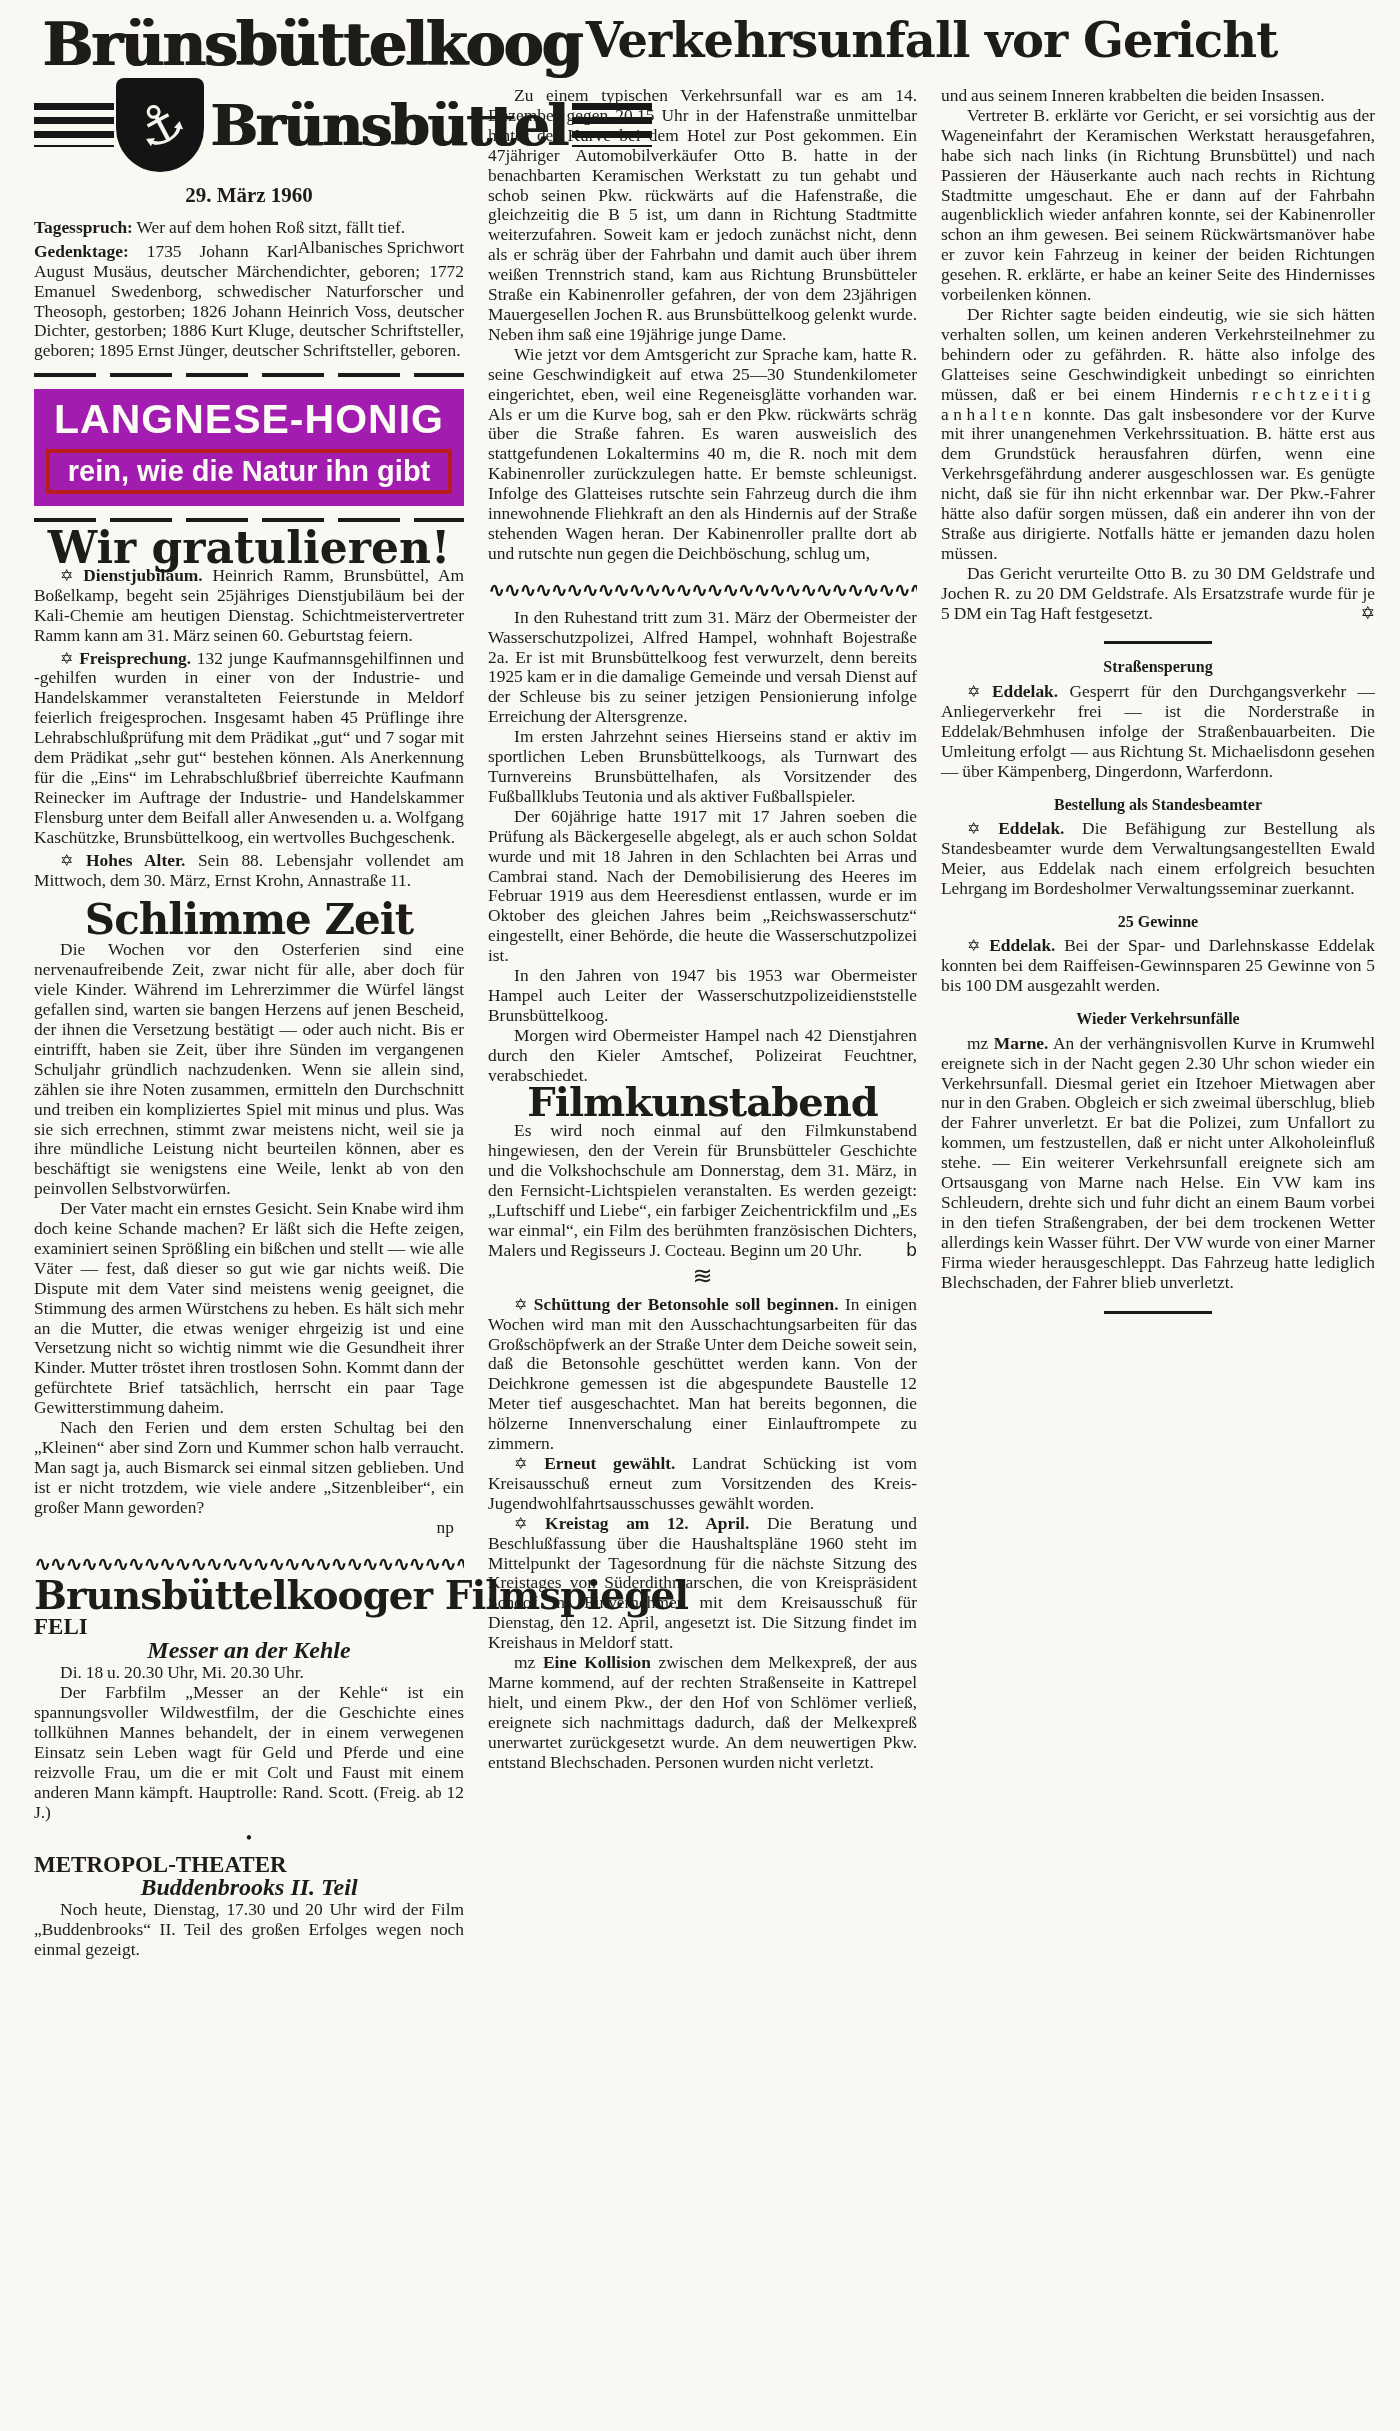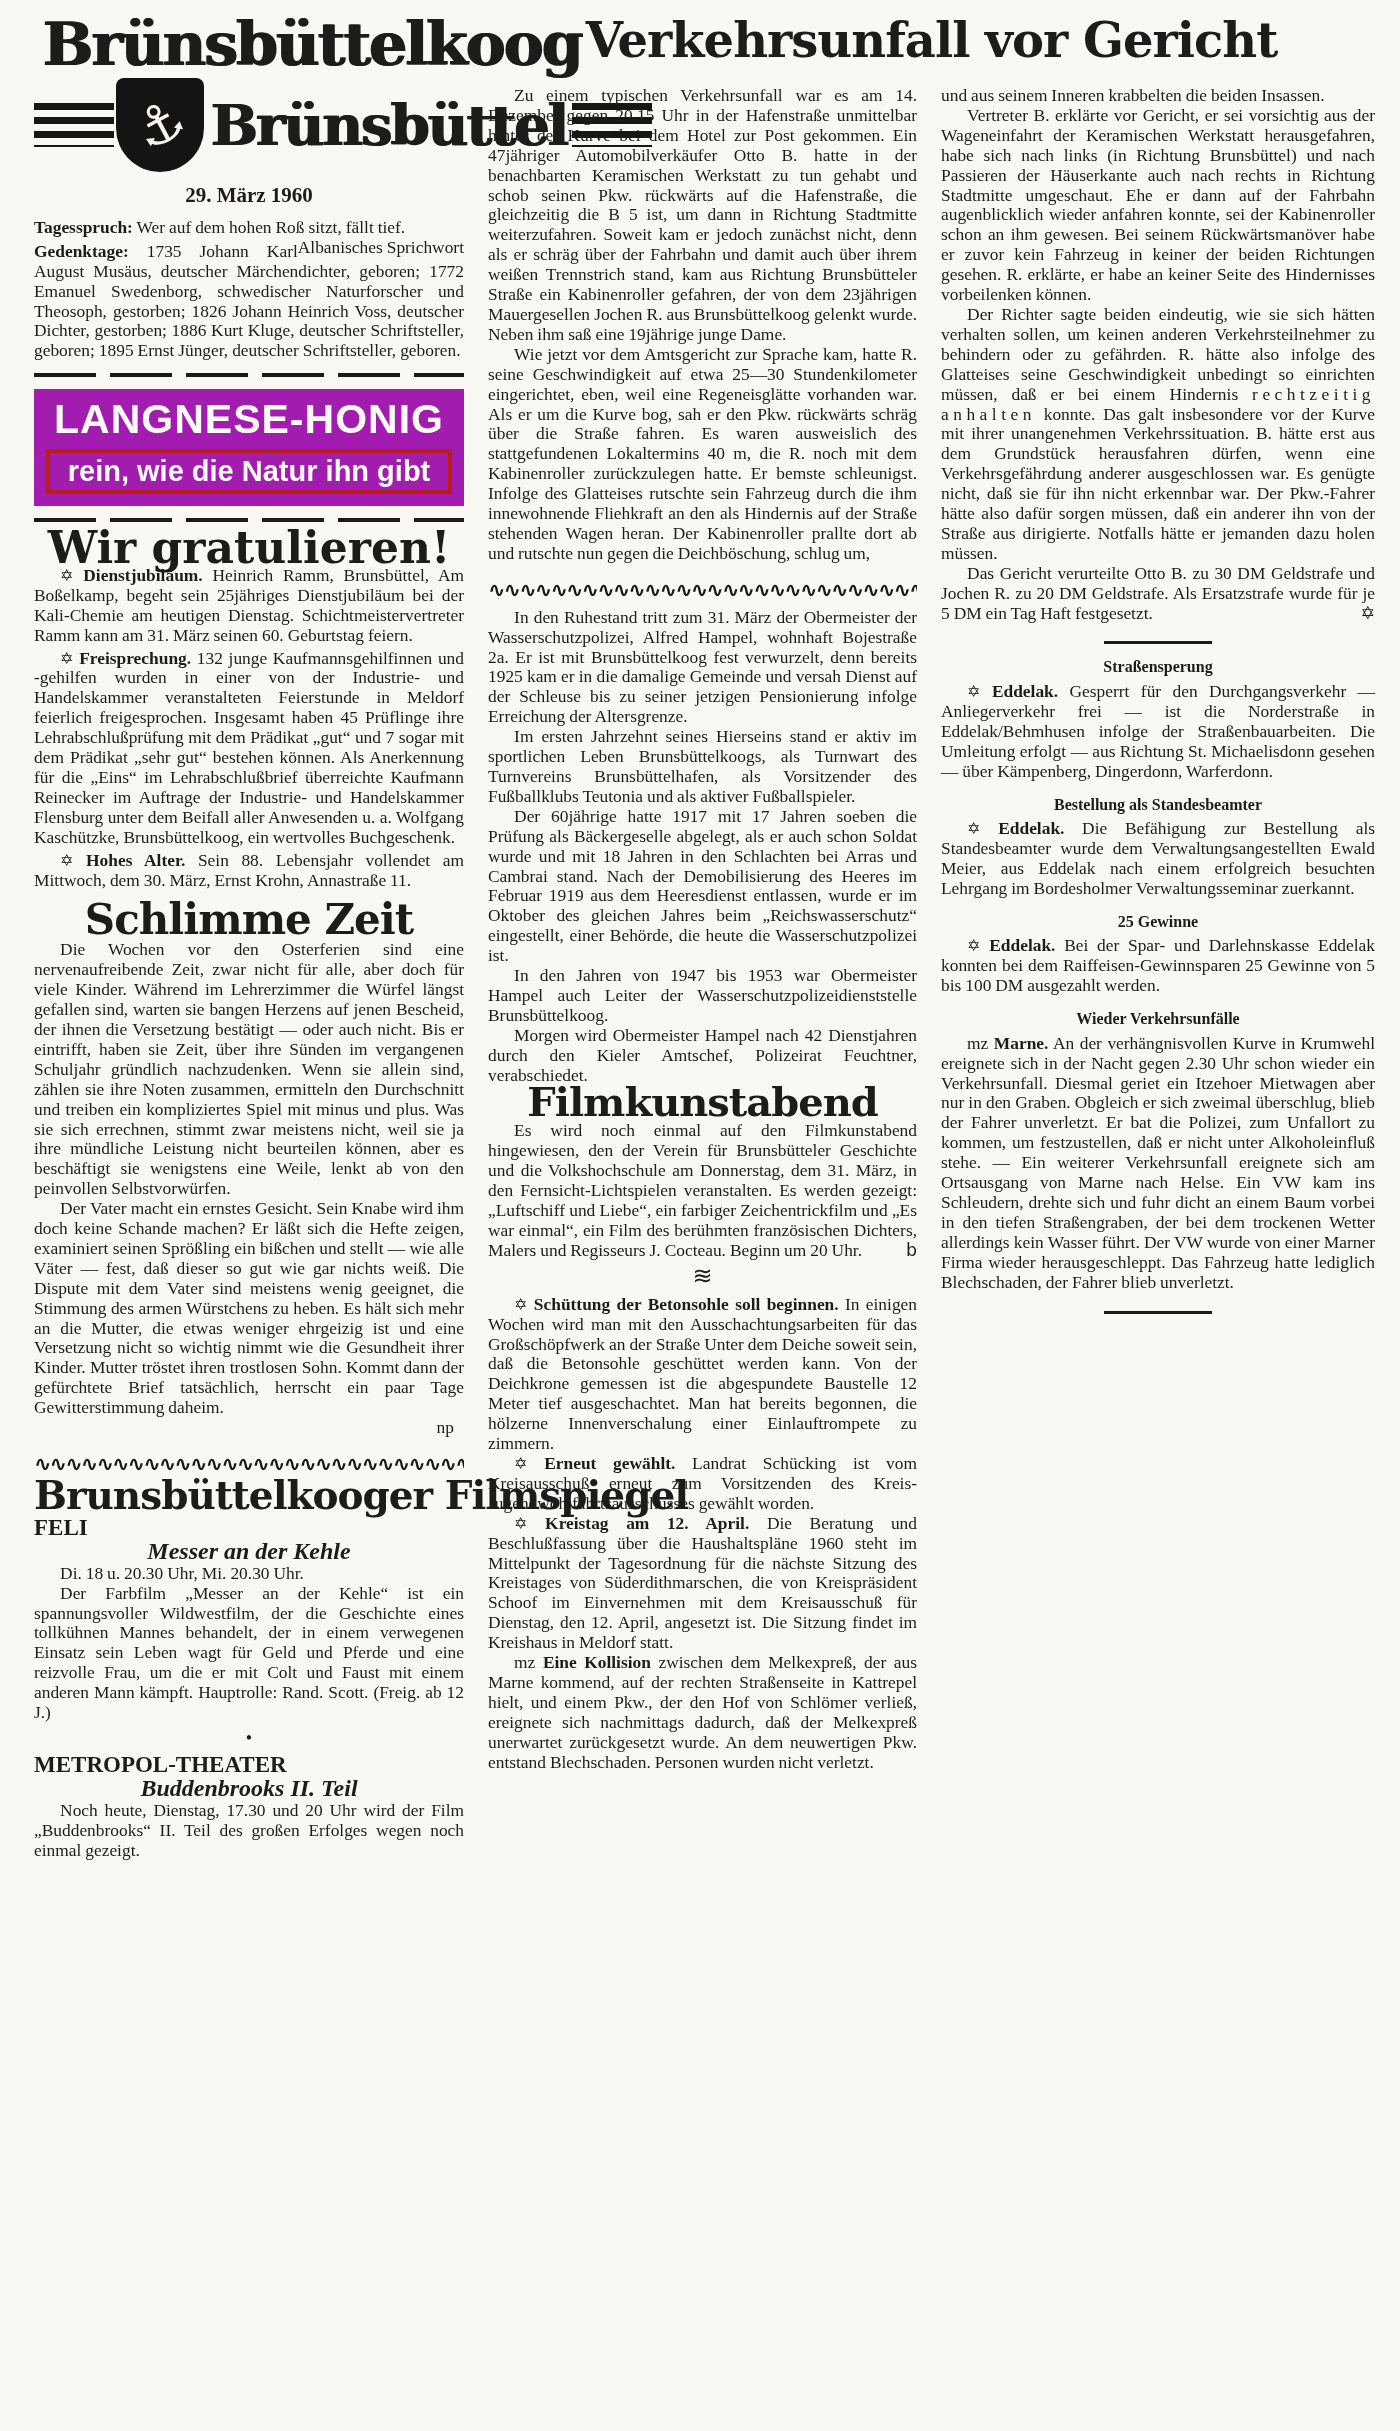--- a/index.html
+++ b/index.html
@@ -119,20 +119,21 @@
     </p>
     <p class="indent mt">
       <span class="star">✡</span>
       <b>Hohes Alter.</b>
       <span>Sein 88. Lebensjahr vollendet am Mittwoch, dem 30. März, Ernst Krohn, Annastraße 11.</span>
     </p>
 
     <h2 class="h-schlimme">Schlimme Zeit</h2>
     <p class="indent">Die Wochen vor den Osterferien sind eine nervenaufreibende Zeit, zwar nicht für alle, aber doch für viele Kinder. Während im Lehrerzimmer die Würfel längst gefallen sind, warten sie bangen Herzens auf jenen Bescheid, der ihnen die Versetzung bestätigt — oder auch nicht. Bis er eintrifft, haben sie Zeit, über ihre Sünden im vergangenen Schuljahr gründlich nachzudenken. Wenn sie allein sind, zählen sie ihre Noten zusammen, ermitteln den Durchschnitt und treiben ein kompliziertes Spiel mit minus und plus. Was sie sich errechnen, stimmt zwar meistens nicht, weil sie ja ihre mündliche Leistung nicht beurteilen können, aber es beschäftigt sie wenigstens eine Weile, lenkt ab von den peinvollen Selbstvorwürfen.</p>
     <p class="indent">Der Vater macht ein ernstes Gesicht. Sein Knabe wird ihm doch keine Schande machen? Er läßt sich die Hefte zeigen, examiniert seinen Sprößling ein bißchen und stellt — wie alle Väter — fest, daß dieser so gut wie gar nichts weiß. Die Dispute mit dem Vater sind meistens wenig geeignet, die Stimmung des armen Würstchens zu heben. Es hält sich mehr an die Mutter, die etwas weniger ehrgeizig ist und eine Versetzung nicht so wichtig nimmt wie die Gesundheit ihrer Kinder. Mutter tröstet ihren trostlosen Sohn. Kommt dann der gefürchtete Brief tatsächlich, herrscht ein paar Tage Gewitterstimmung daheim.</p>
+    <p class="indent">Nach den Ferien und dem ersten Schultag bei den „Kleinen“ aber sind Zorn und Kummer schon halb verraucht. Man sagt ja, auch Bismarck sei einmal sitzen geblieben. Und ist er nicht trotzdem, wie viele andere „Sitzenbleiber“, ein großer Mann geworden?</p>
     <div class="byline">np</div>
 
     <div class="wave-rule"></div>
     <h2 class="h-spiegel">Brunsbüttelkooger Filmspiegel</h2>
 
     <div class="cine-name">FELI</div>
     <div class="film-title">Messer an der Kehle</div>
     <p class="indent">Di. 18 u. 20.30 Uhr, Mi. 20.30 Uhr.</p>
     <p class="indent">Der Farbfilm „Messer an der Kehle“ ist ein spannungsvoller Wildwestfilm, der die Geschichte eines tollkühnen Mannes behandelt, der in einem verwegenen Einsatz sein Leben wagt für Geld und Pferde und eine reizvolle Frau, um die er mit Colt und Faust mit einem anderen Mann kämpft. Hauptrolle: Rand. Scott. (Freig. ab 12 J.)</p>
 

